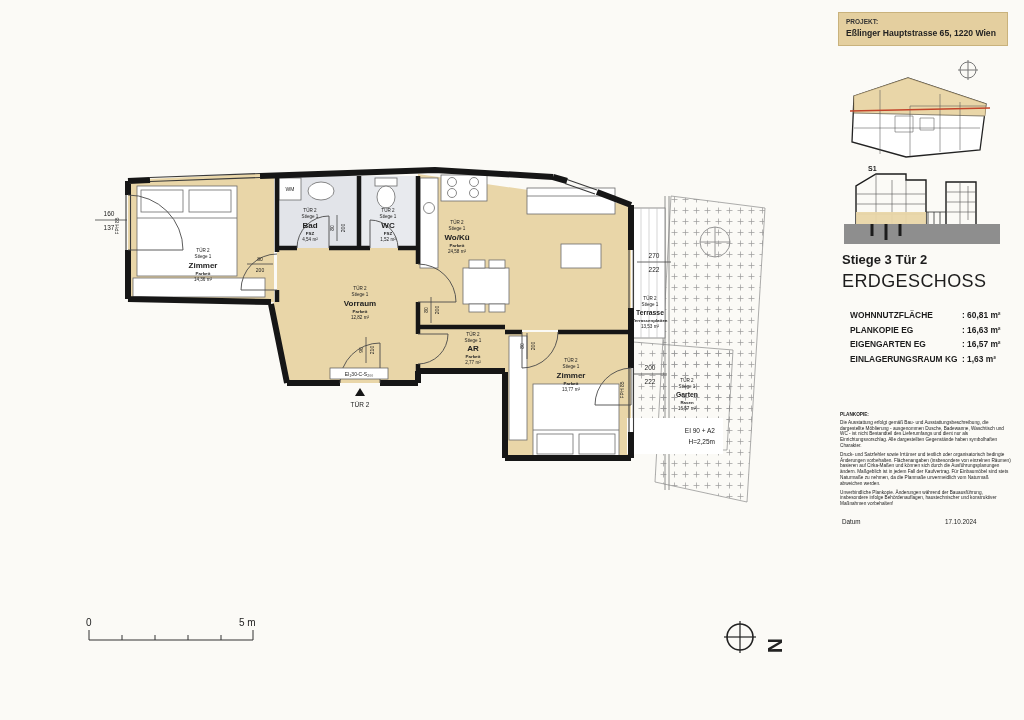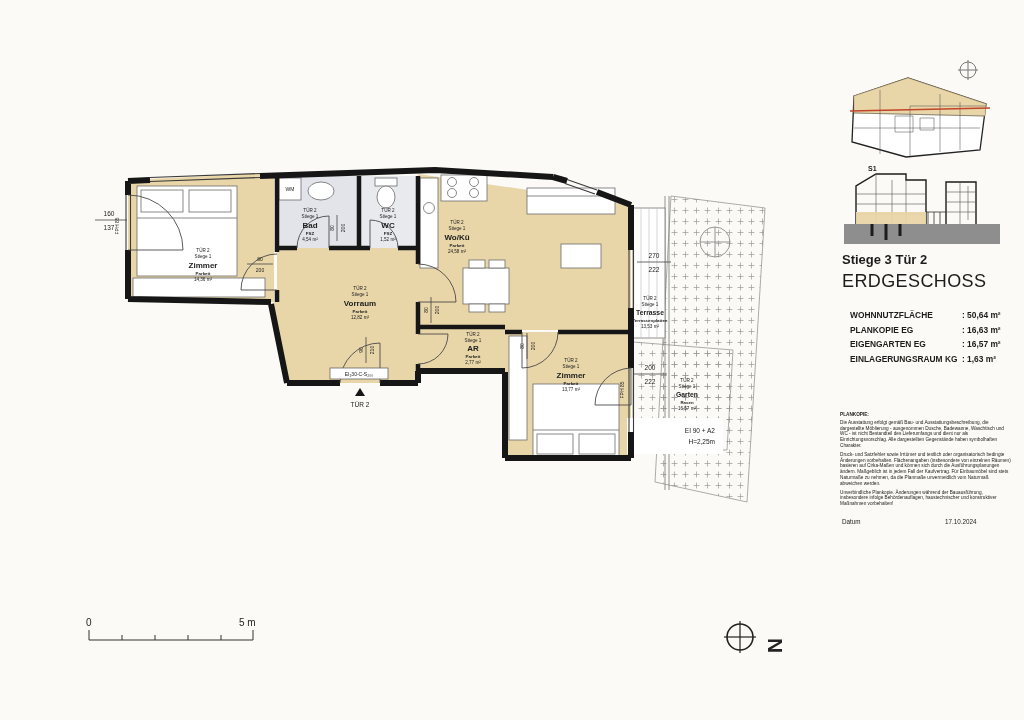--- a/index.html
+++ b/index.html
@@ -283,20 +283,24 @@
   <g>
     <circle cx="665" cy="487" r="13" stroke="#222" stroke-width="1.6" fill="none"></circle>
     <line x1="649" y1="487" x2="681" y2="487" stroke="#222" stroke-width="1.2"></line>
     <line x1="665" y1="471" x2="665" y2="503" stroke="#222" stroke-width="1.2"></line>
     <text x="699" y="494" font-size="21" font-weight="bold" transform="rotate(90 699 488)">N</text>
   </g>
 </svg>
 
 <div id="sidebar">
 
+  <div class="project-box">
+    <div class="k">PROJEKT:</div>
+    <div class="v">Eßlinger Hauptstrasse 65, 1220 Wien</div>
+  </div>
 
   <svg id="siteplan" width="168" height="100" viewBox="0 0 168 100">
     <g stroke="#777" stroke-width="1" fill="none">
       <circle cx="128" cy="12" r="8"></circle>
       <line x1="118" y1="12" x2="138" y2="12"></line>
       <line x1="128" y1="2" x2="128" y2="22"></line>
     </g>
     <g>
       <polygon points="14,38 68,20 146,46 140,92 66,99 12,84" fill="#ffffff" stroke="#222" stroke-width="1.3"></polygon>
       <polygon points="14,38 68,20 146,46 145,58 14,55" fill="#e9d6a8" stroke="#b9a273" stroke-width="0.6"></polygon>
@@ -324,21 +328,21 @@
   </svg>
 
   <div class="unit-block">
     <div class="t1">Stiege 3 Tür 2</div>
     <div class="t2">ERDGESCHOSS</div>
   </div>
 
   <div class="areas">
     <div class="arow">
       <span>WOHNNUTZFLÄCHE</span>
-      <span>: 50,64 m²</span>
+      <span>: 60,81 m²</span>
     </div>
     <div class="arow">
       <span>PLANKOPIE  EG</span>
       <span>: 16,63 m²</span>
     </div>
     <div class="arow">
       <span>EIGENGARTEN  EG</span>
       <span>: 16,57 m²</span>
     </div>
     <div class="arow">

